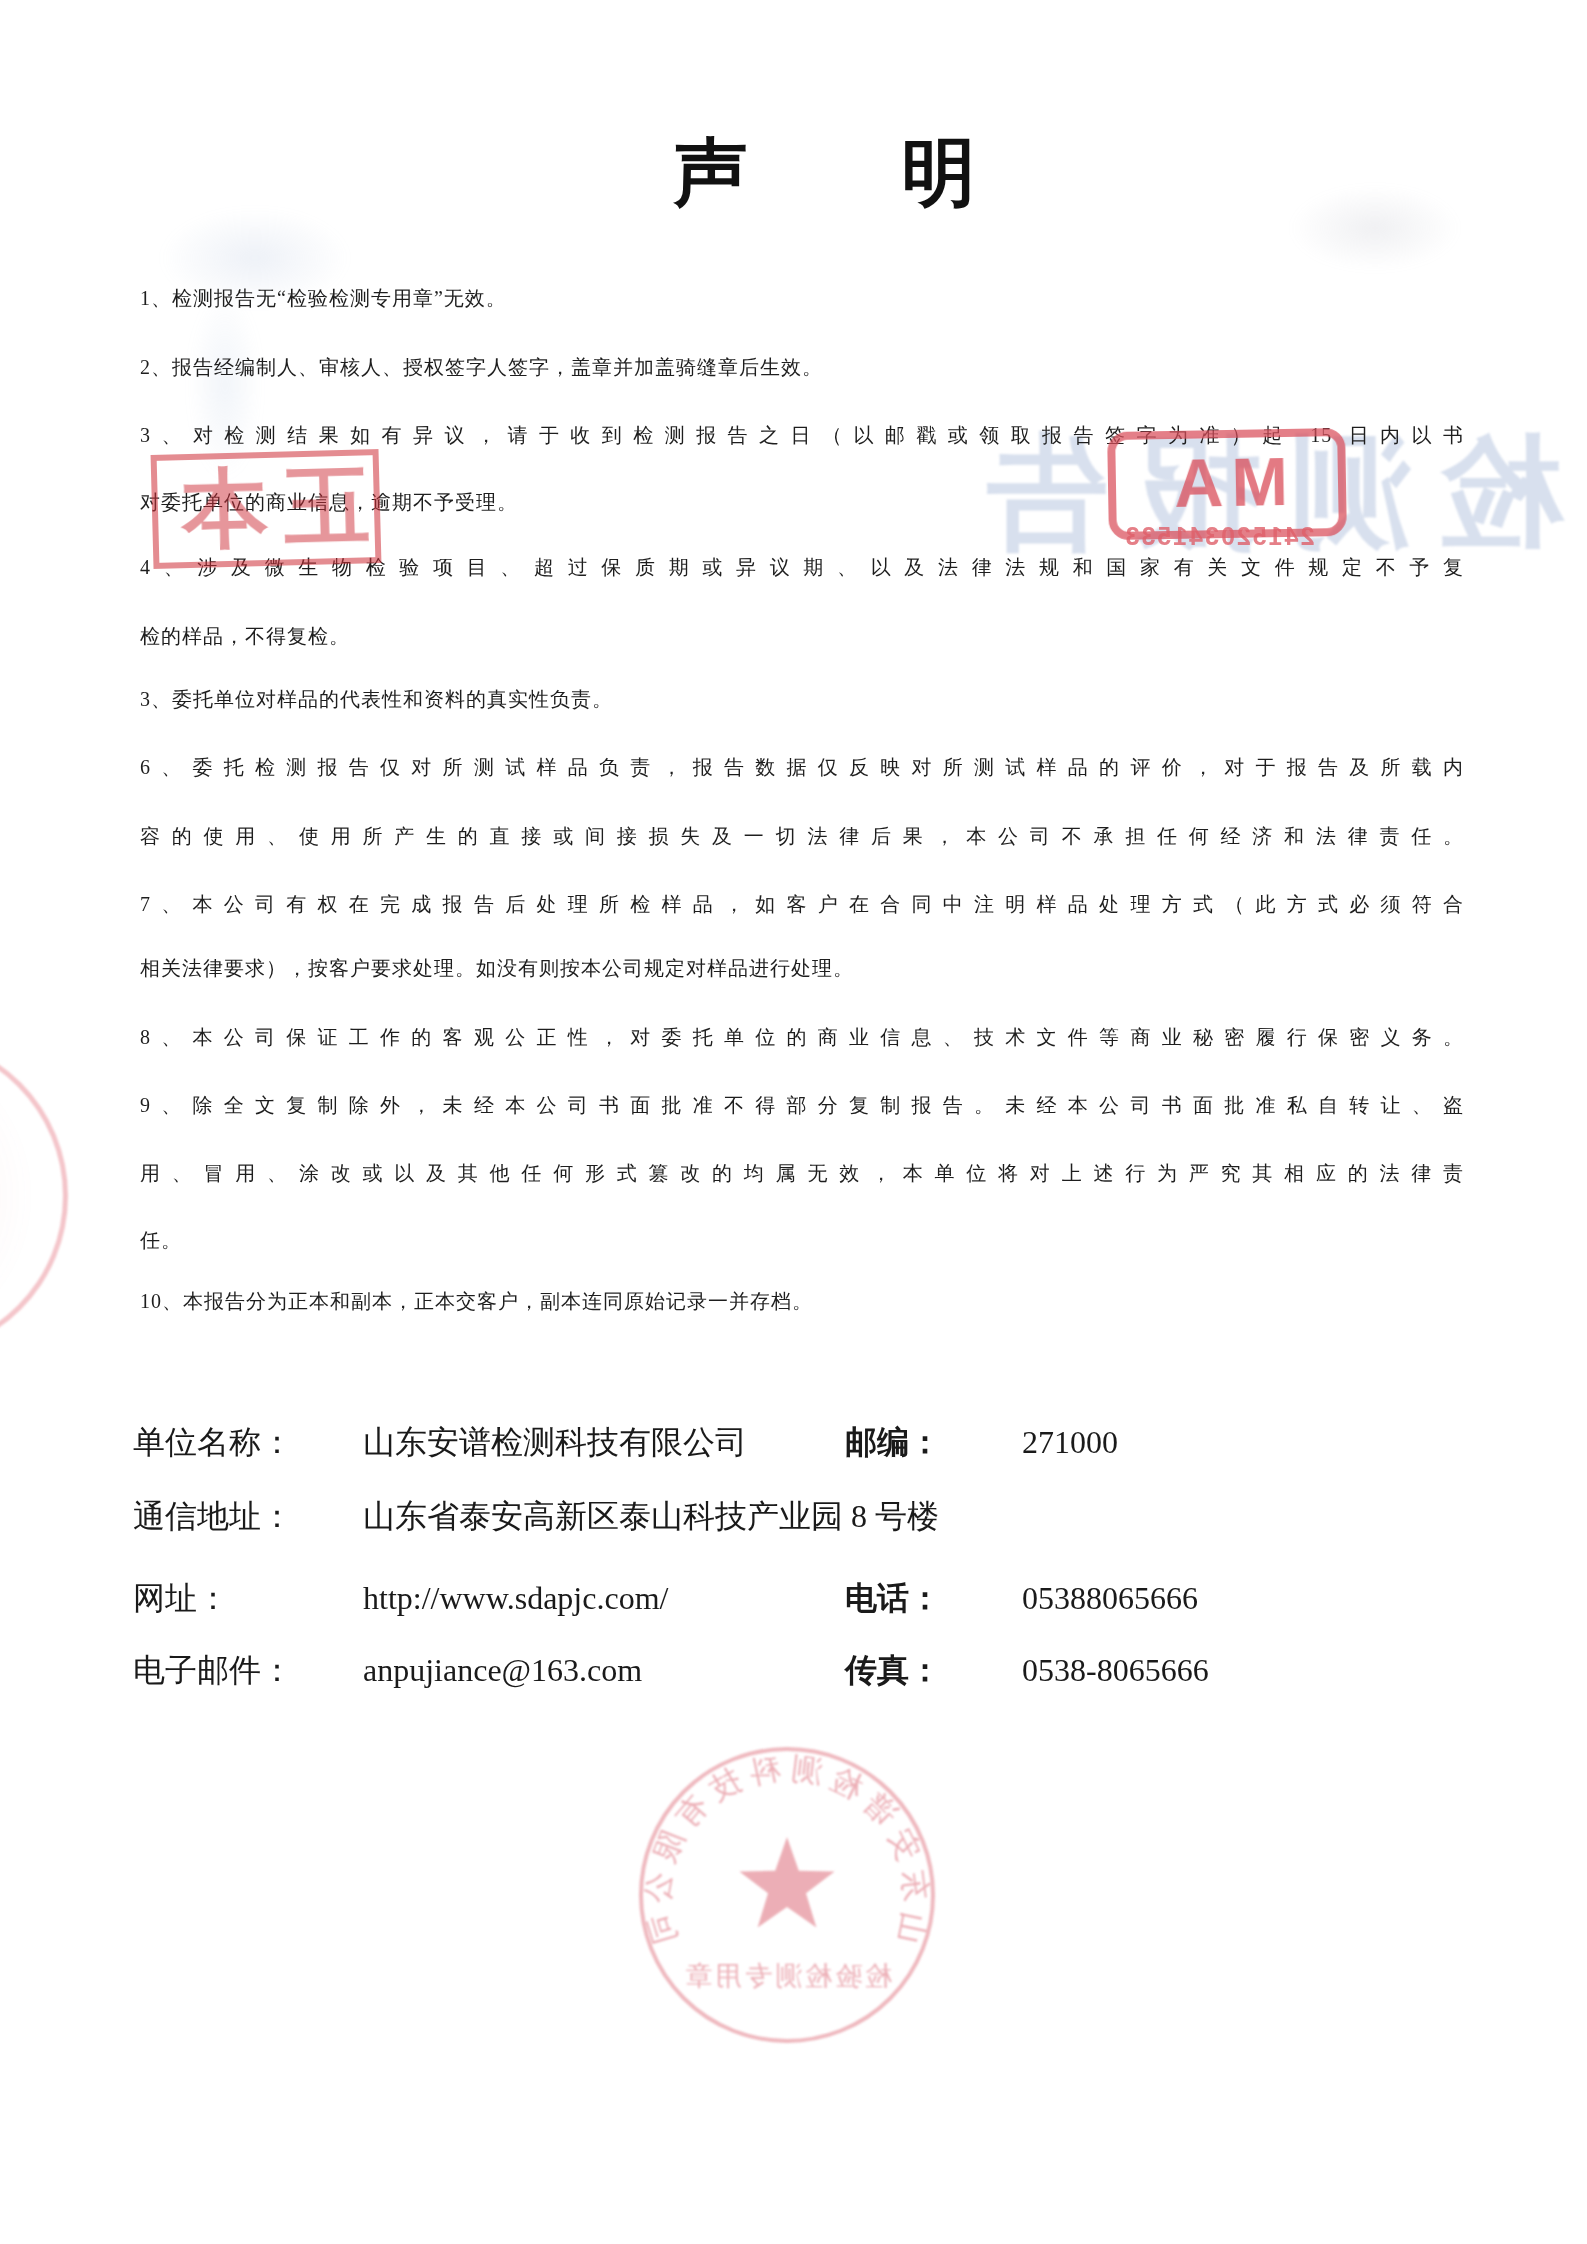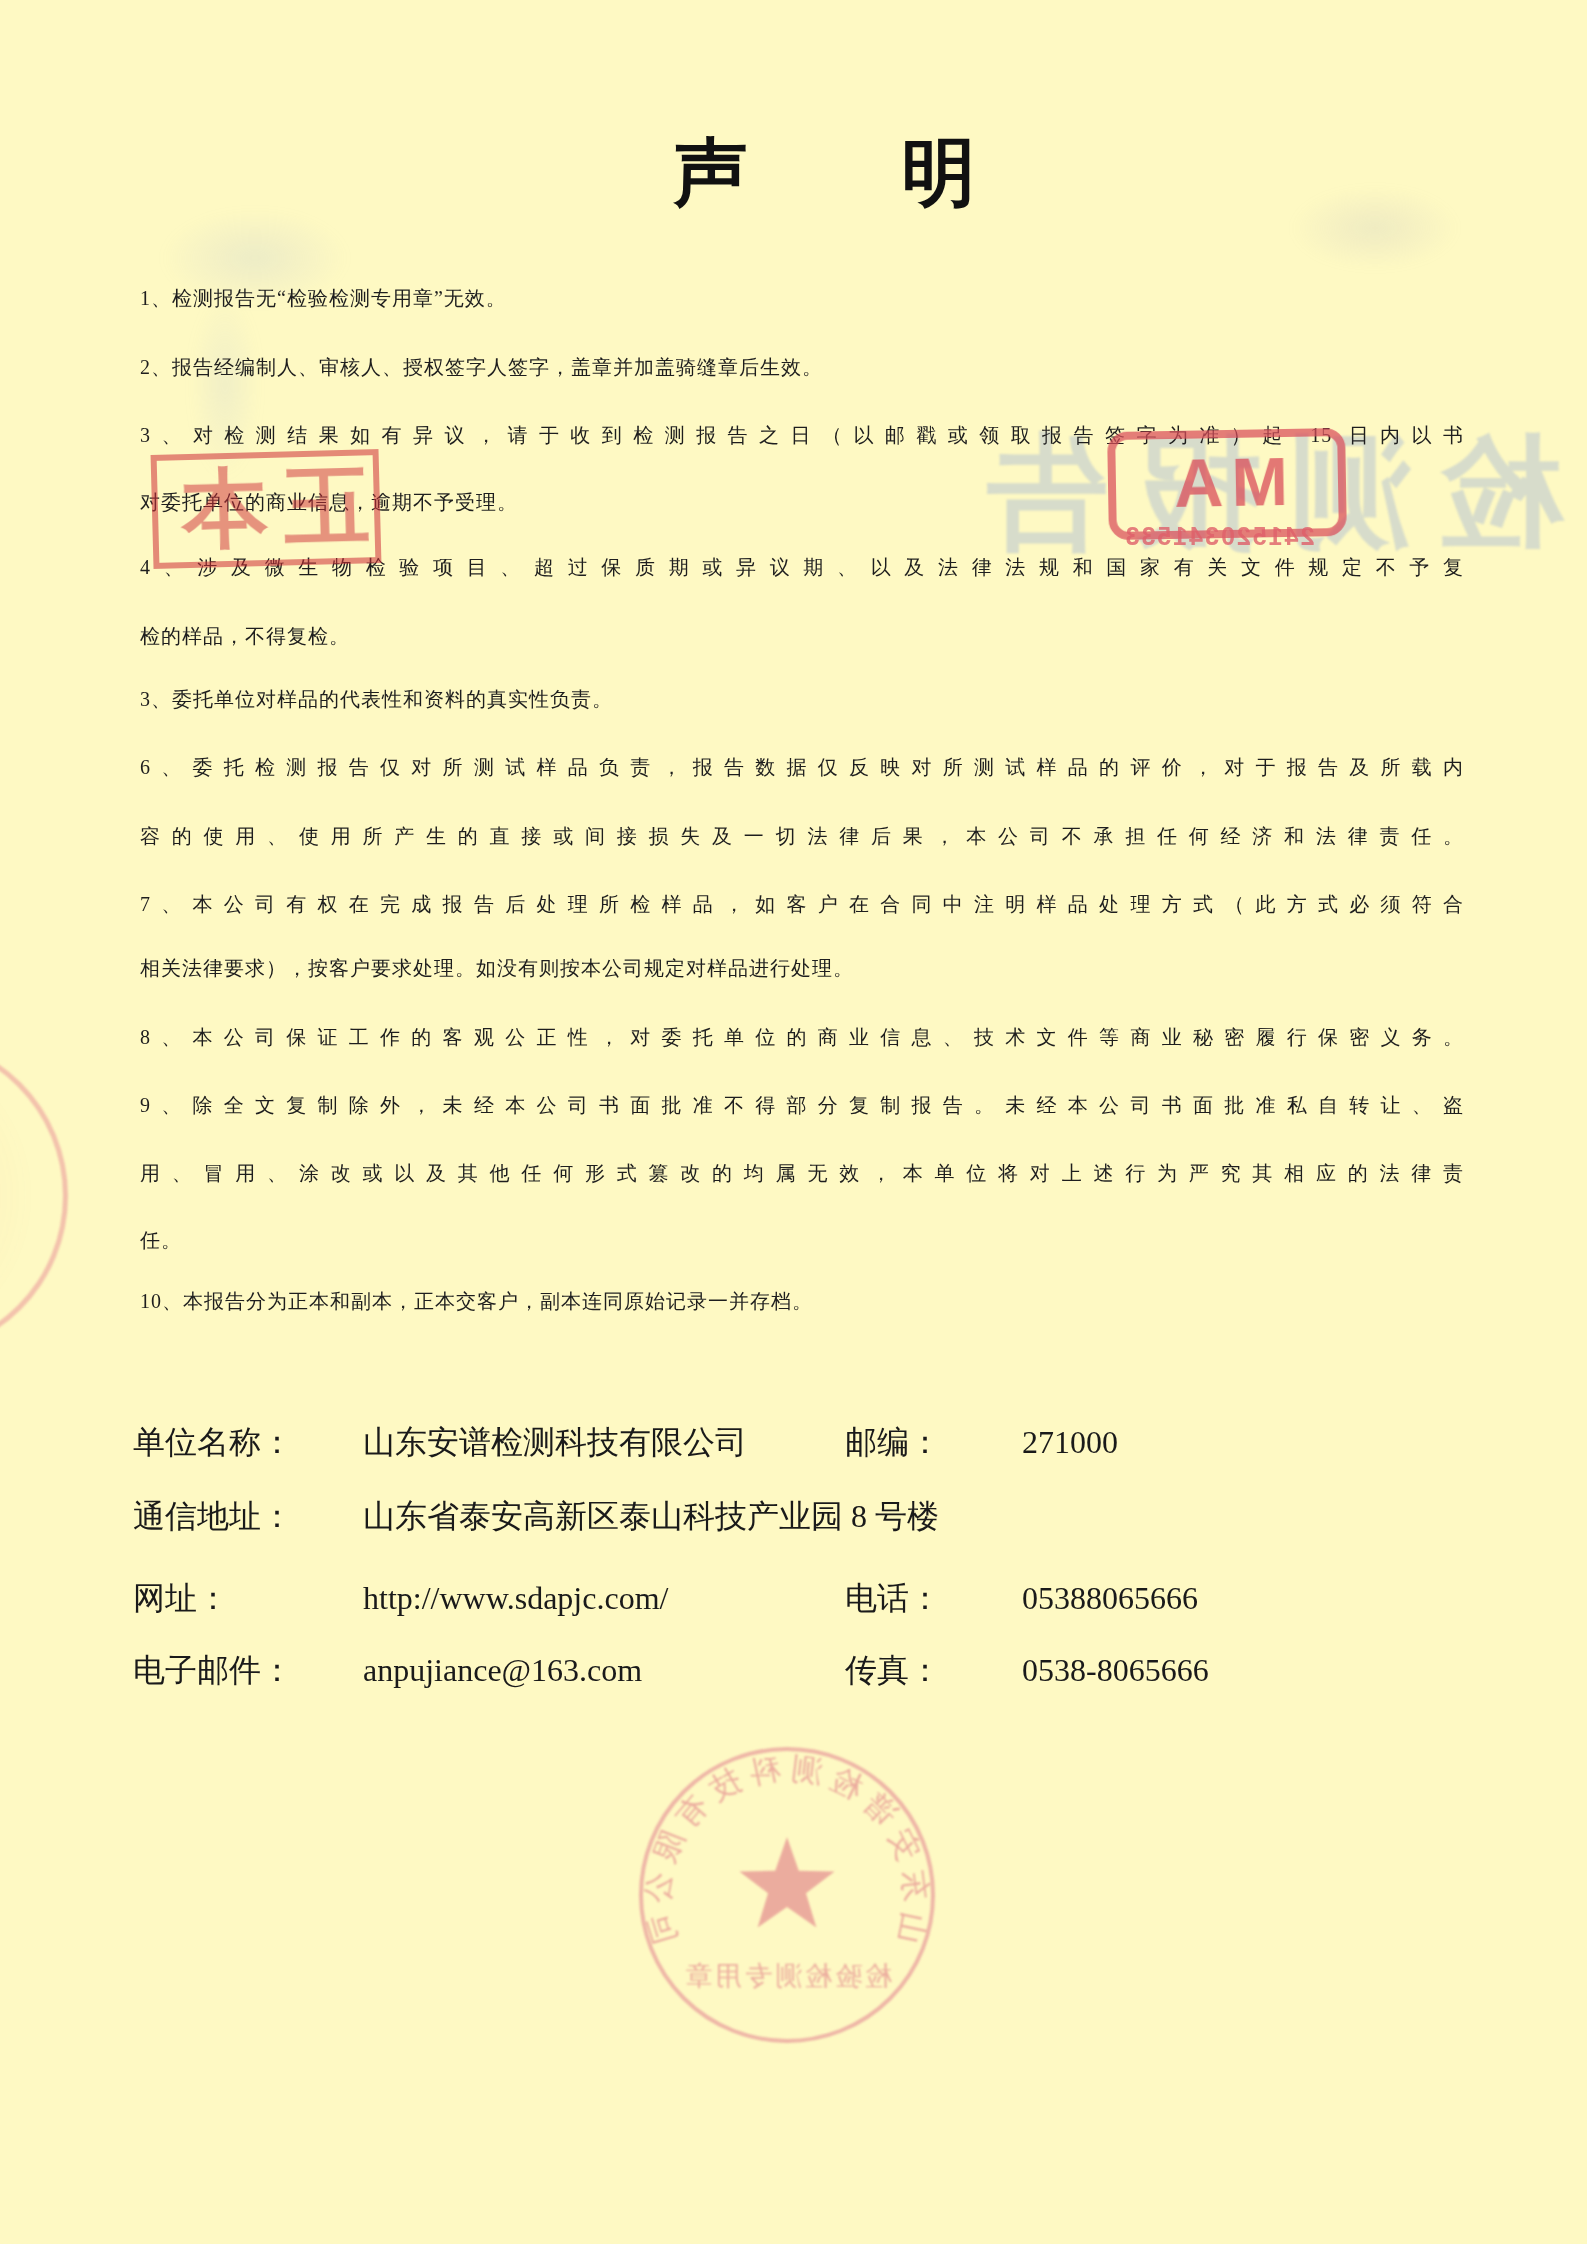--- a/index.html
+++ b/index.html
@@ -1,20 +1,20 @@
 <!DOCTYPE html>
 <html><head>
 <meta charset="utf-8">
 <style>
   html,body{margin:0;padding:0;background:#e8e8e8;}
   .page{
     position:relative;
     width:1587px;height:2244px;
     margin:0 auto;
-    background:#fef9c3;
+    background:#ffffff;
     overflow:hidden;
     font-family:"Liberation Serif","DejaVu Serif",serif;
     color:#222;
   }
   
   .doc-title{
     position:absolute;top:128px;left:0;right:0;
     text-align:center;padding-left:64px;
     font-size:74px;font-weight:bold;line-height:90px;
     letter-spacing:2px;white-space:pre;color:#111;
@@ -24,21 +24,21 @@
     position:absolute;left:140px;width:1324px;
     font-size:20px;line-height:42px;letter-spacing:1px;
     text-align:justify;color:#1e1e1e;
   }
   .stmt-line.full{text-align-last:justify;}
   .stmt-line.end{text-align-last:left;white-space:nowrap;}
   
   .info-row{position:absolute;left:133px;width:1320px;height:46px;font-size:32px;line-height:44px;color:#1a1a1a;}
   .info-row .lab{position:absolute;left:0;}
   .info-row .val{position:absolute;left:230px;}
-  .info-row .lab2{position:absolute;left:712px;}
+  .info-row .lab2{position:absolute;left:712px;font-weight:bold;}
   .info-row .val2{position:absolute;left:889px;}
   
   .ghost-title{
     position:absolute;left:872px;top:418px;width:690px;height:150px;
     transform:scaleX(-1);
     font-size:122px;font-weight:bold;letter-spacing:30px;line-height:150px;
     color:rgba(163,181,214,0.42);
     white-space:nowrap;filter:blur(1.2px);
   }
   .copy-box-stamp{

